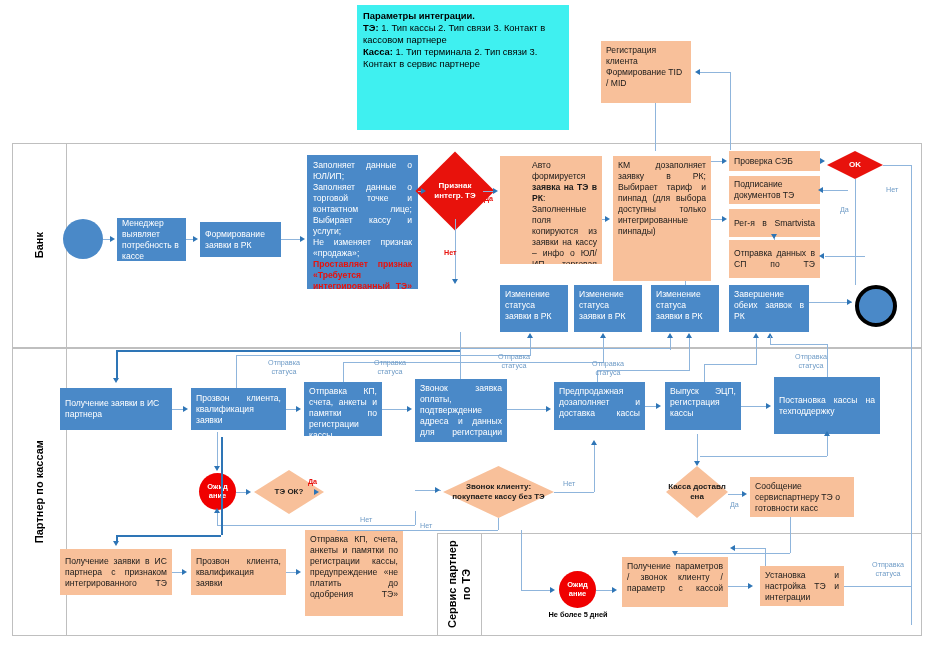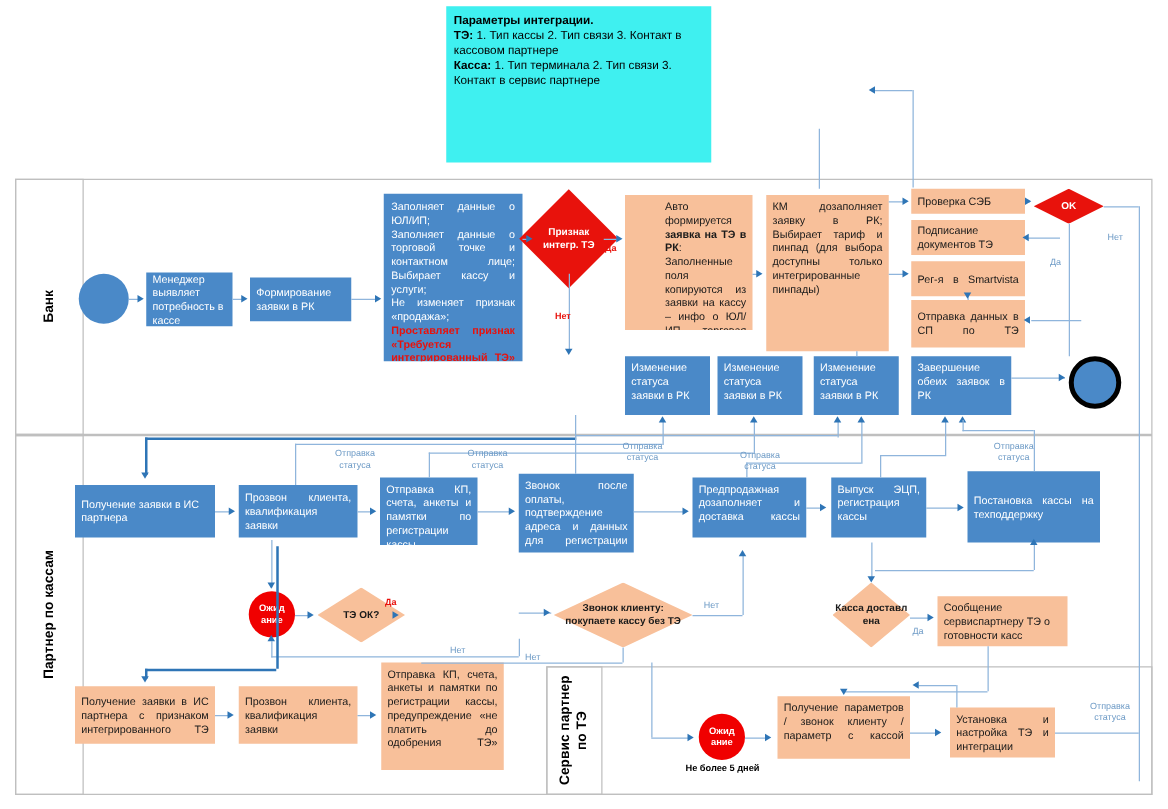--- a/index.html
+++ b/index.html
@@ -64,20 +64,23 @@
 <div id="canvas">
 
   <div class="node cyan" style="left:357px;top:5px;width:212px;height:125px;align-items:flex-start;font-size:9.4px;padding:5px 6px;">
     <div class="t">
       <span class="b">Параметры интеграции.</span><br>
       <span class="b">ТЭ:</span><span> 1. Тип кассы 2. Тип связи 3. Контакт в кассовом партнере</span><br>
       <span class="b">Касса:</span><span> 1. Тип терминала 2. Тип связи 3. Контакт в сервис партнере</span>
     </div>
   </div>
 
+  <div class="node orange" style="left:601px;top:41px;width:90px;height:62px;align-items:flex-start;">
+    <div class="t">Регистрация клиента Формирование TID / MID</div>
+  </div>
 
   <div class="lane-frame" style="left:12px;top:143px;width:910px;height:205px;"></div>
   <div class="lane-frame" style="left:12px;top:348px;width:910px;height:288px;"></div>
   <div class="lane-frame" style="left:437px;top:533px;width:485px;height:103px;"></div>
 
   <div class="lane-frame" style="left:12px;top:143px;width:55px;height:205px;"></div>
   <div class="lane-frame" style="left:12px;top:348px;width:55px;height:288px;"></div>
   <div class="lane-frame" style="left:437px;top:533px;width:45px;height:103px;"></div>
 
   <div class="lane-label" style="left:12px;top:143px;width:55px;height:205px;">
@@ -162,21 +165,21 @@
   <div class="node blue" style="left:60px;top:388px;width:112px;height:42px;">
     <div class="t">Получение заявки в ИС партнера</div>
   </div>
   <div class="node blue" style="left:191px;top:388px;width:95px;height:42px;">
     <div class="t just">Прозвон клиента, квалификация заявки</div>
   </div>
   <div class="node blue" style="left:304px;top:382px;width:78px;height:54px;align-items:flex-start;">
     <div class="t just">Отправка КП, счета, анкеты и памятки по регистрации кассы</div>
   </div>
   <div class="node blue" style="left:415px;top:379px;width:92px;height:63px;align-items:flex-start;">
-    <div class="t just">Звонок после оплаты, подтверждение адреса и данных для регистрации</div>
+    <div class="t just">Звонок заявка оплаты, подтверждение адреса и данных для регистрации</div>
   </div>
   <div class="node blue" style="left:554px;top:382px;width:91px;height:48px;align-items:flex-start;">
     <div class="t just">Предпродажная дозаполняет и доставка кассы</div>
   </div>
   <div class="node blue" style="left:665px;top:382px;width:76px;height:48px;align-items:flex-start;">
     <div class="t just">Выпуск ЭЦП, регистрация кассы</div>
   </div>
   <div class="node blue" style="left:774px;top:377px;width:106px;height:57px;">
     <div class="t just">Постановка кассы на техподдержку</div>
   </div>

